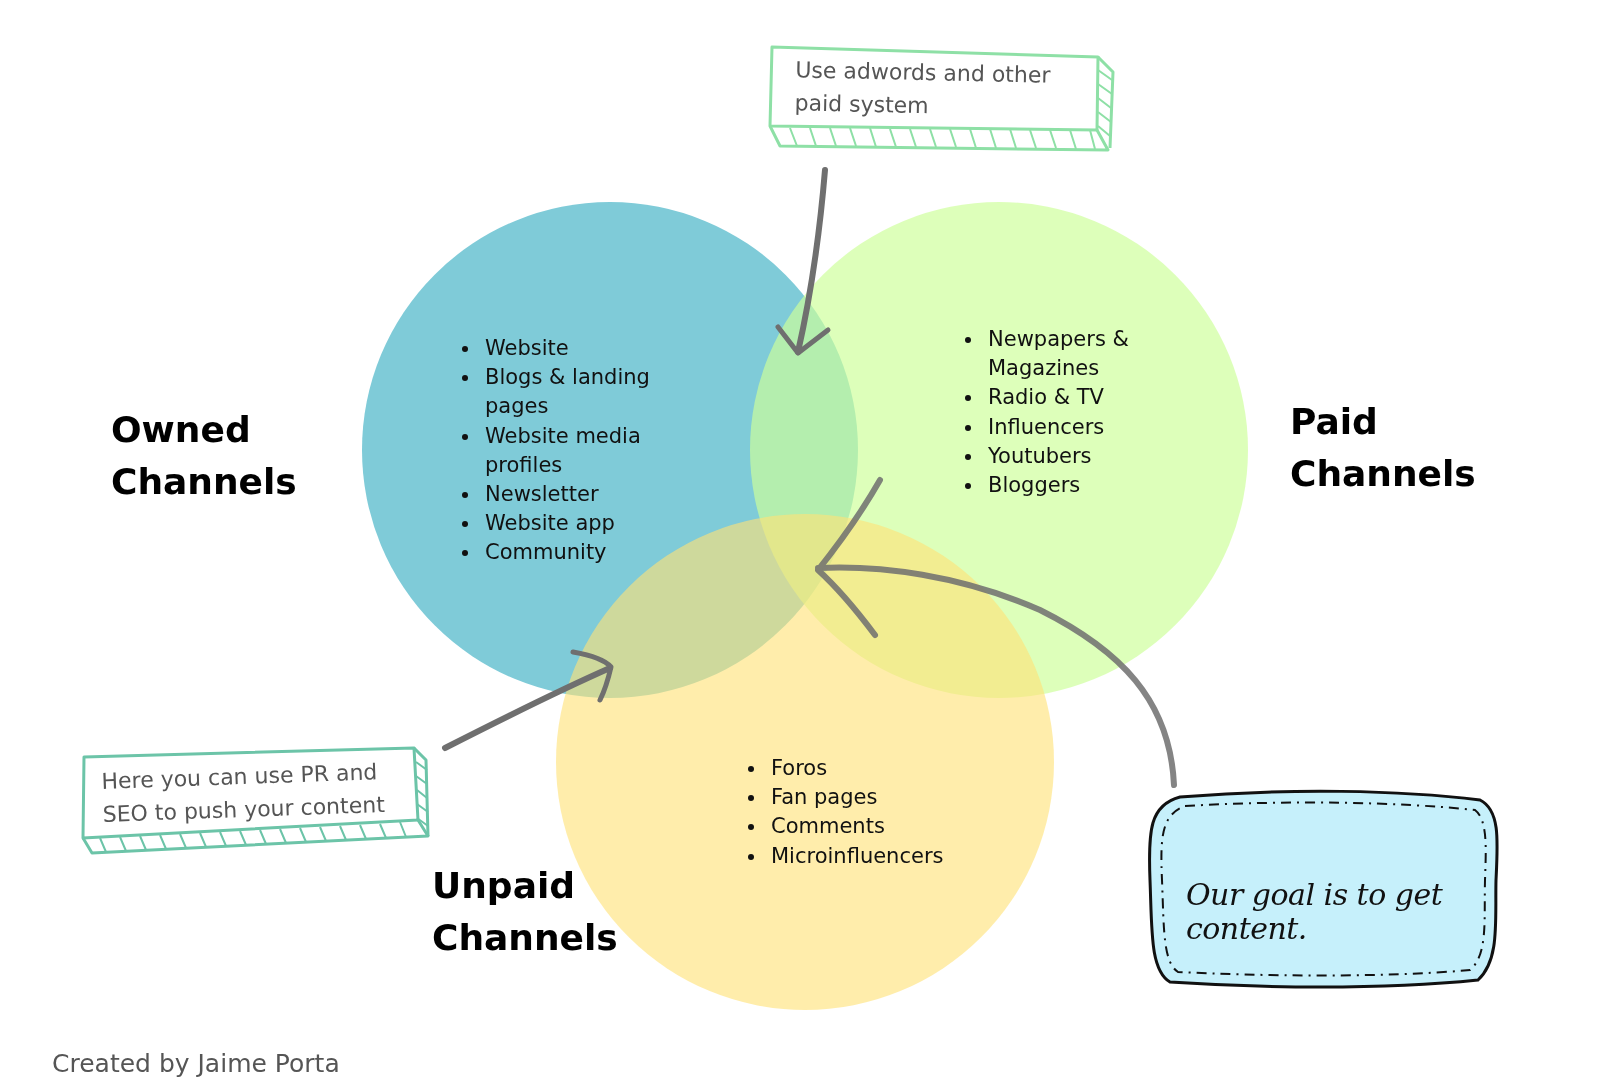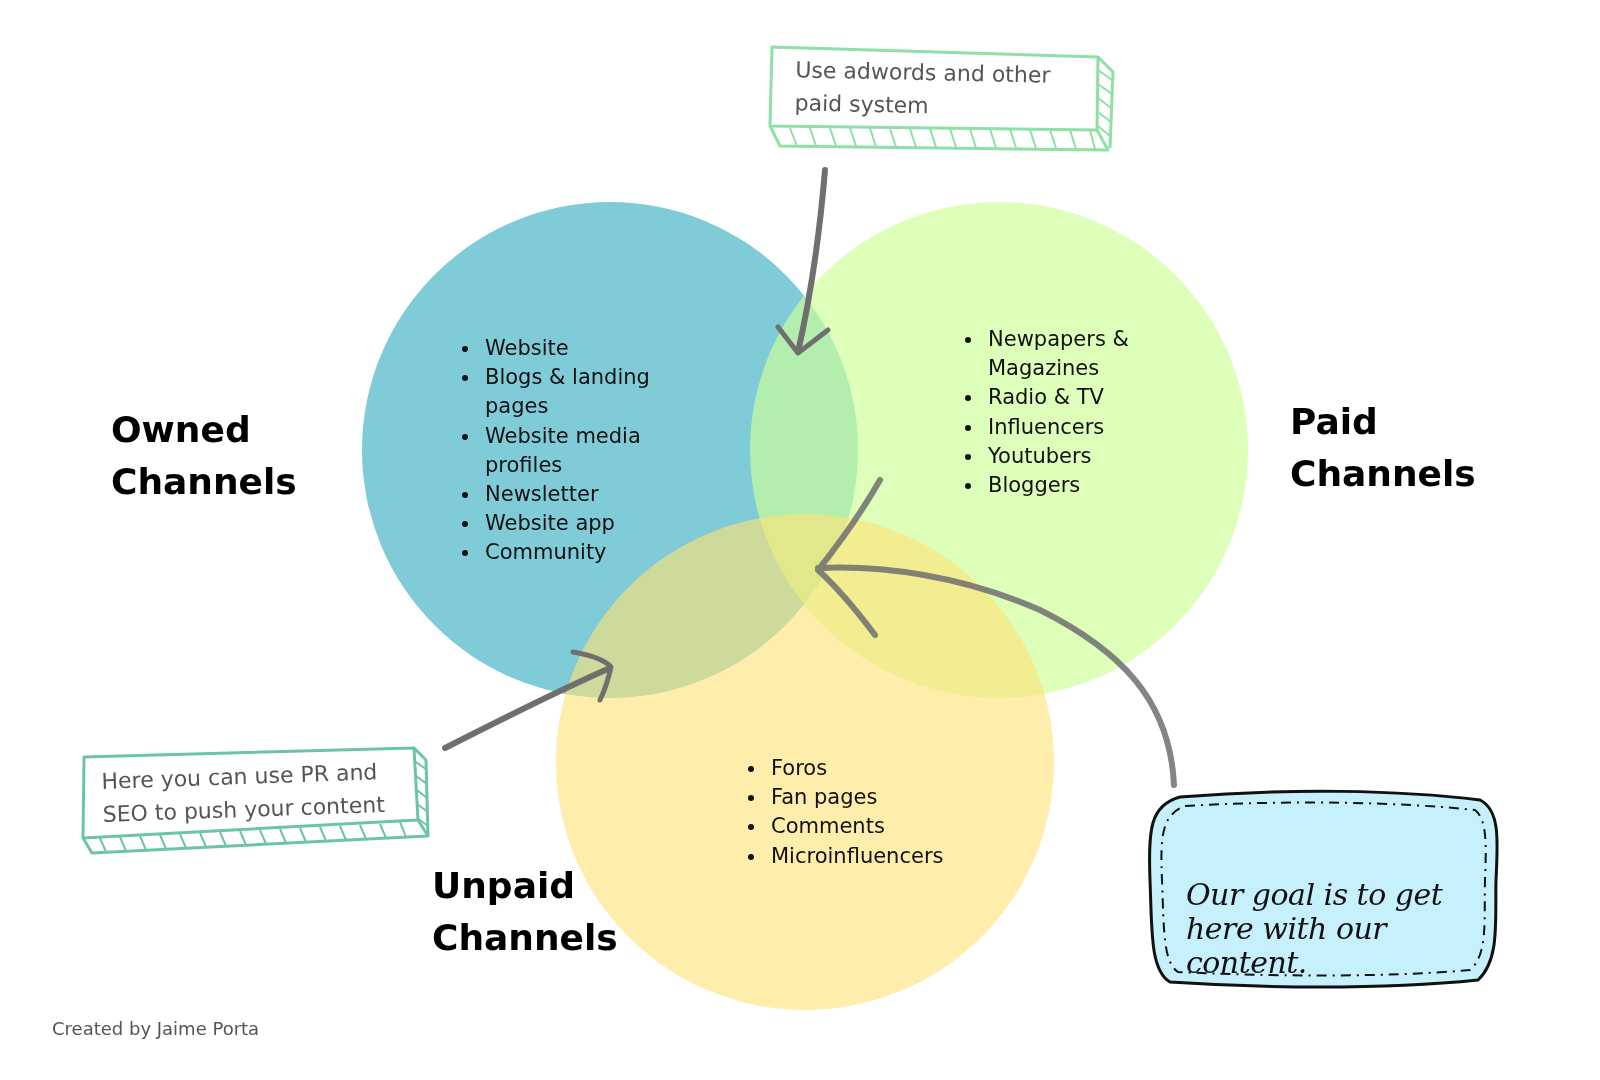--- a/index.html
+++ b/index.html
@@ -23,21 +23,21 @@
     #heading-owned { left: 111px; top: 404px; }
     #heading-paid { left: 1290px; top: 396px; }
     #heading-unpaid { left: 432px; top: 860px; }
 
     .note { position: absolute; font-size: 22px; line-height: 33px; color: #555; }
     #note-paid { left: 795px; top: 56px; transform: rotate(1.2deg); }
     #note-pr { left: 102px; top: 760px; transform: rotate(-2deg); }
 
     #goal-text { position: absolute; left: 1186px; top: 878px; font-family: "DejaVu Serif", serif;
                  font-size: 30px; line-height: 34px; color: #111; font-style: italic; letter-spacing: -0.5px; }
-    #credit { position: absolute; left: 52px; top: 1018px; font-size: 18px; color: #555; text-align: center; }
+    #credit { position: absolute; left: 52px; top: 1049px; font-size: 25px; color: #555; text-align: center; }
   </style>
 </head>
 <body>
 
 <div id="canvas">
   <div class="circle" id="circle-owned"></div>
   <div class="circle" id="circle-paid"></div>
   <div class="circle" id="circle-unpaid"></div>
 
   <svg width="1600" height="1080" style="position:absolute;left:0;top:0;">
@@ -122,18 +122,17 @@
     <div>Use adwords and other</div>
     <div>paid system</div>
   </div>
   <div class="note" id="note-pr">
     <div>Here you can use PR and</div>
     <div>SEO to push your content</div>
   </div>
 
   <div id="goal-text">
     <div>Our goal is to get</div>
-    <div>here with our</div>
     <div>content.</div>
   </div>
 
   <div id="credit">Created by Jaime Porta</div>
 </div>
 
 </body></html>

